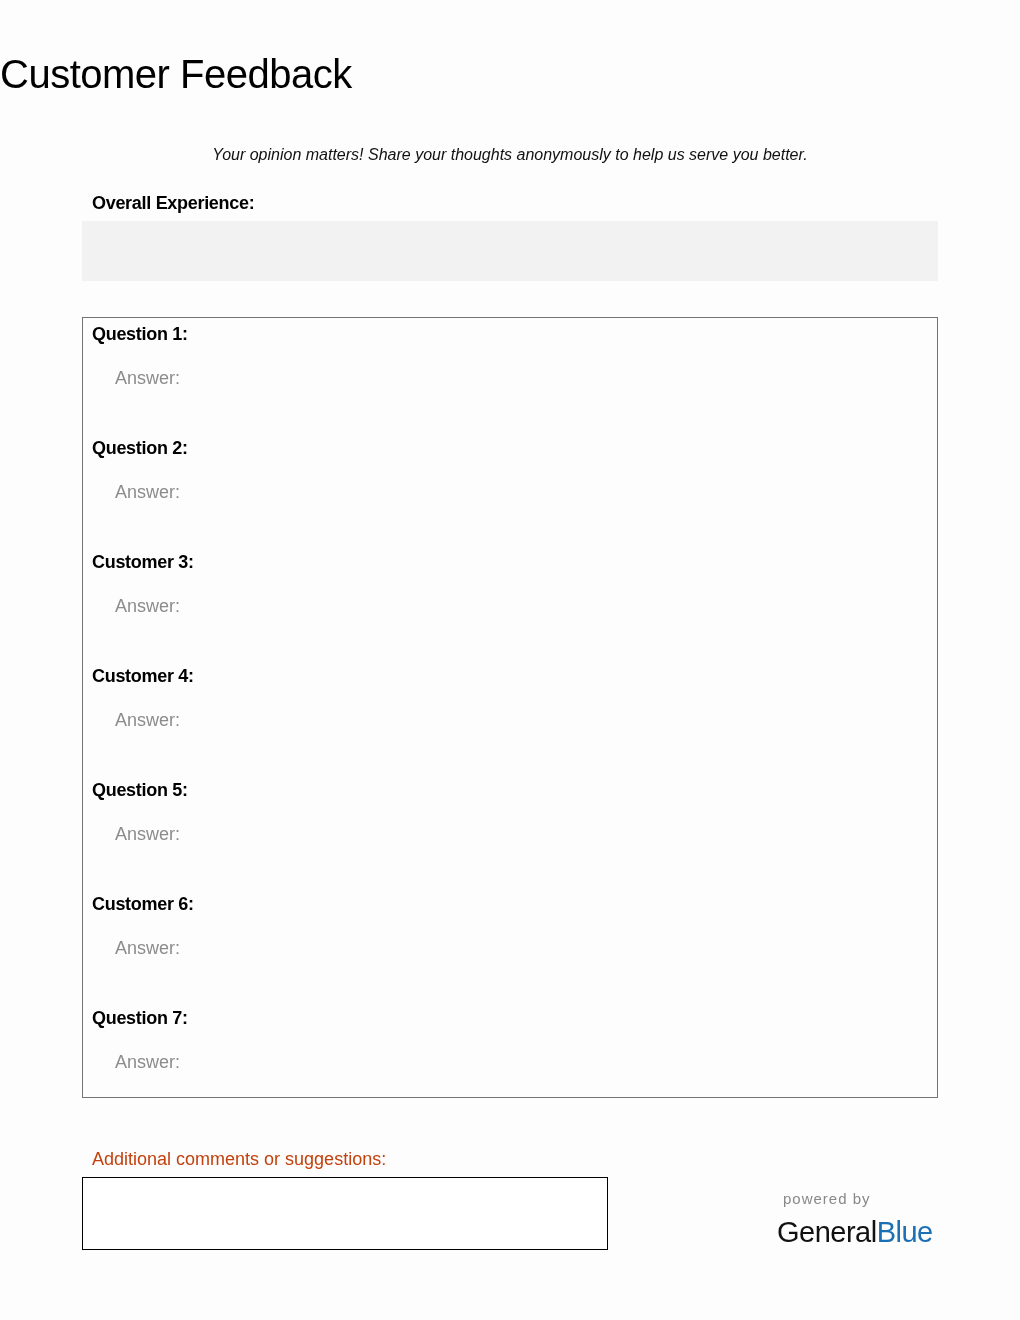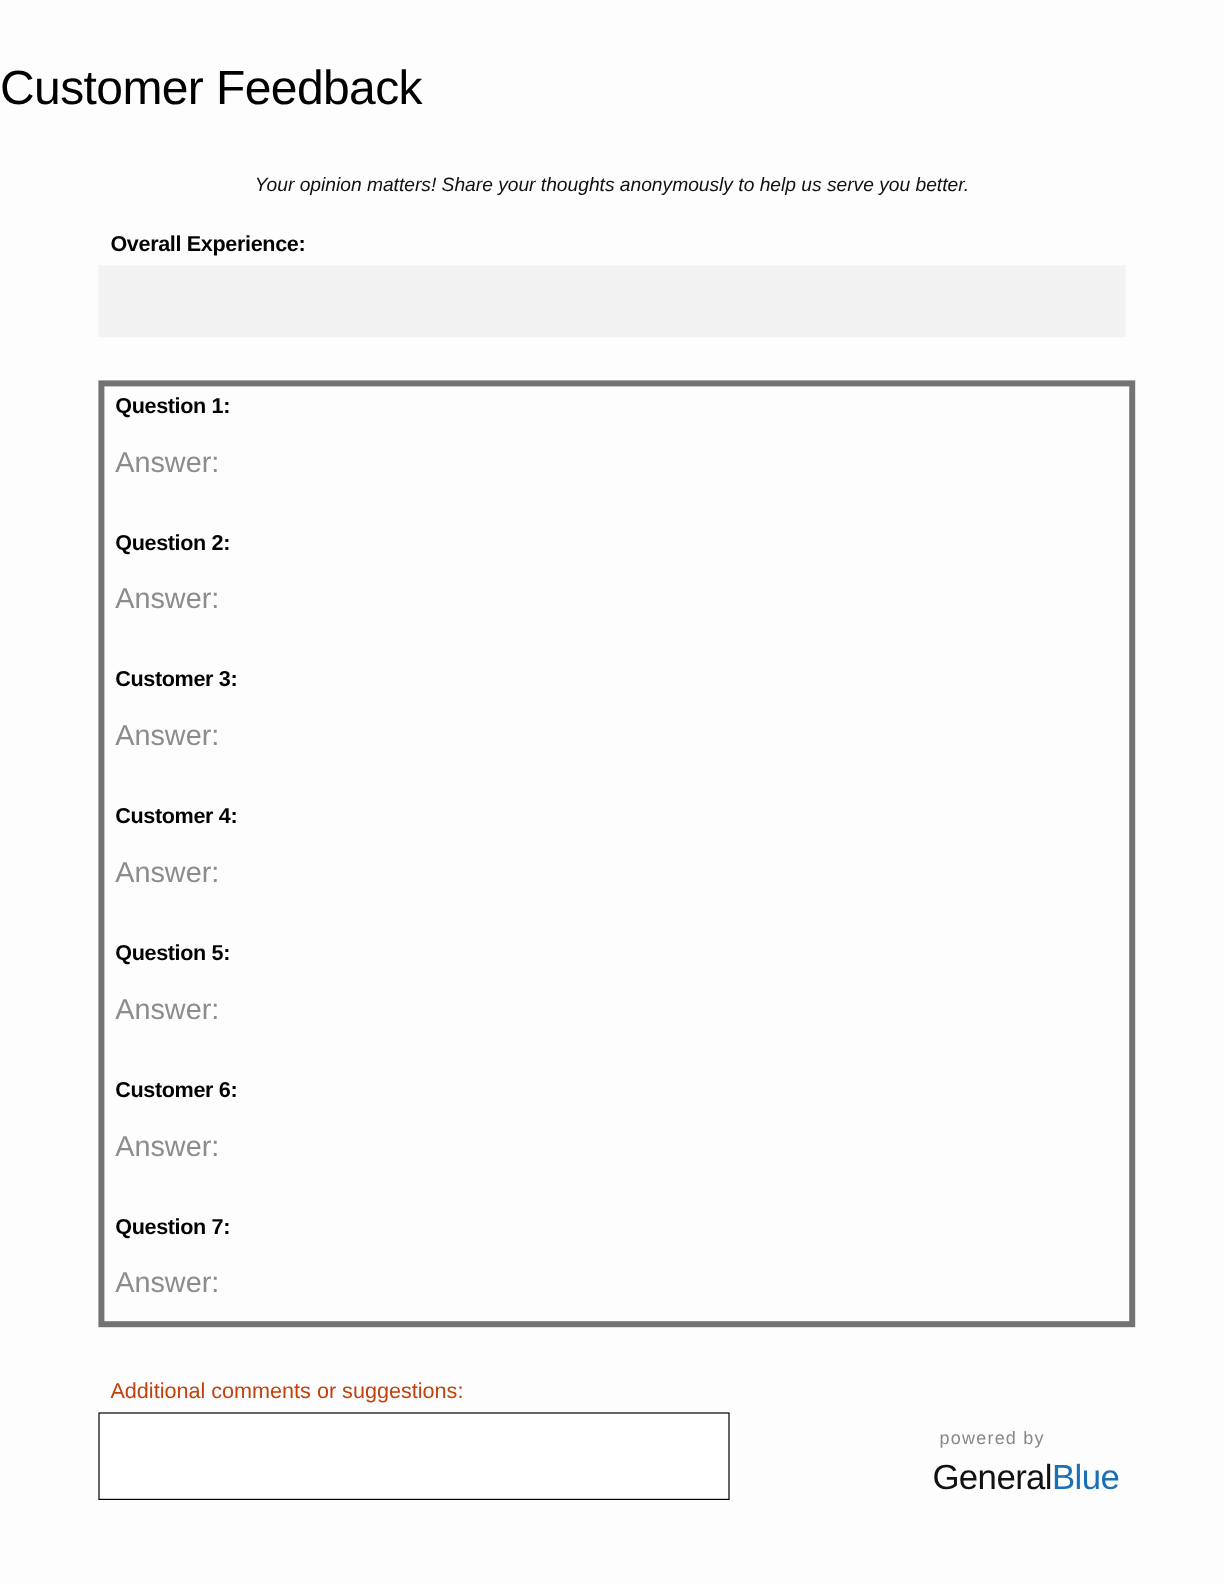--- a/index.html
+++ b/index.html
@@ -23,30 +23,30 @@
   .overall-label {
     position: absolute; left: 92px; top: 193px;
     font-size: 18px; font-weight: bold; letter-spacing: -0.3px;
   }
   .overall-box {
     position: absolute; left: 82px; top: 221px; width: 856px; height: 60px;
     background: #f2f2f2;
   }
   .questions-box {
     position: absolute; left: 82px; top: 317px; width: 854px; height: 779px;
-    border: 5px solid #737373;
+    border: 1px solid #737373;
   }
   .q-block {
     position: absolute; left: 9px;
   }
   .q-label {
     font-size: 18px; font-weight: bold; letter-spacing: -0.3px;
   }
   .a-label {
-    font-size: 24px; color: #8c8c8c; margin-top: 23px;
+    font-size: 18px; color: #8c8c8c; margin-top: 23px; margin-left: 23px;
   }
   .comments-label {
     position: absolute; left: 92px; top: 1149px; font-size: 18px; color: #c2410c;
   }
   .comments-box {
     position: absolute; left: 82px; top: 1177px; width: 524px; height: 71px;
     border: 1px solid #000; background: #fff;
   }
   .powered {
     position: absolute; left: 783px; top: 1190px; font-size: 15px; color: #888;

